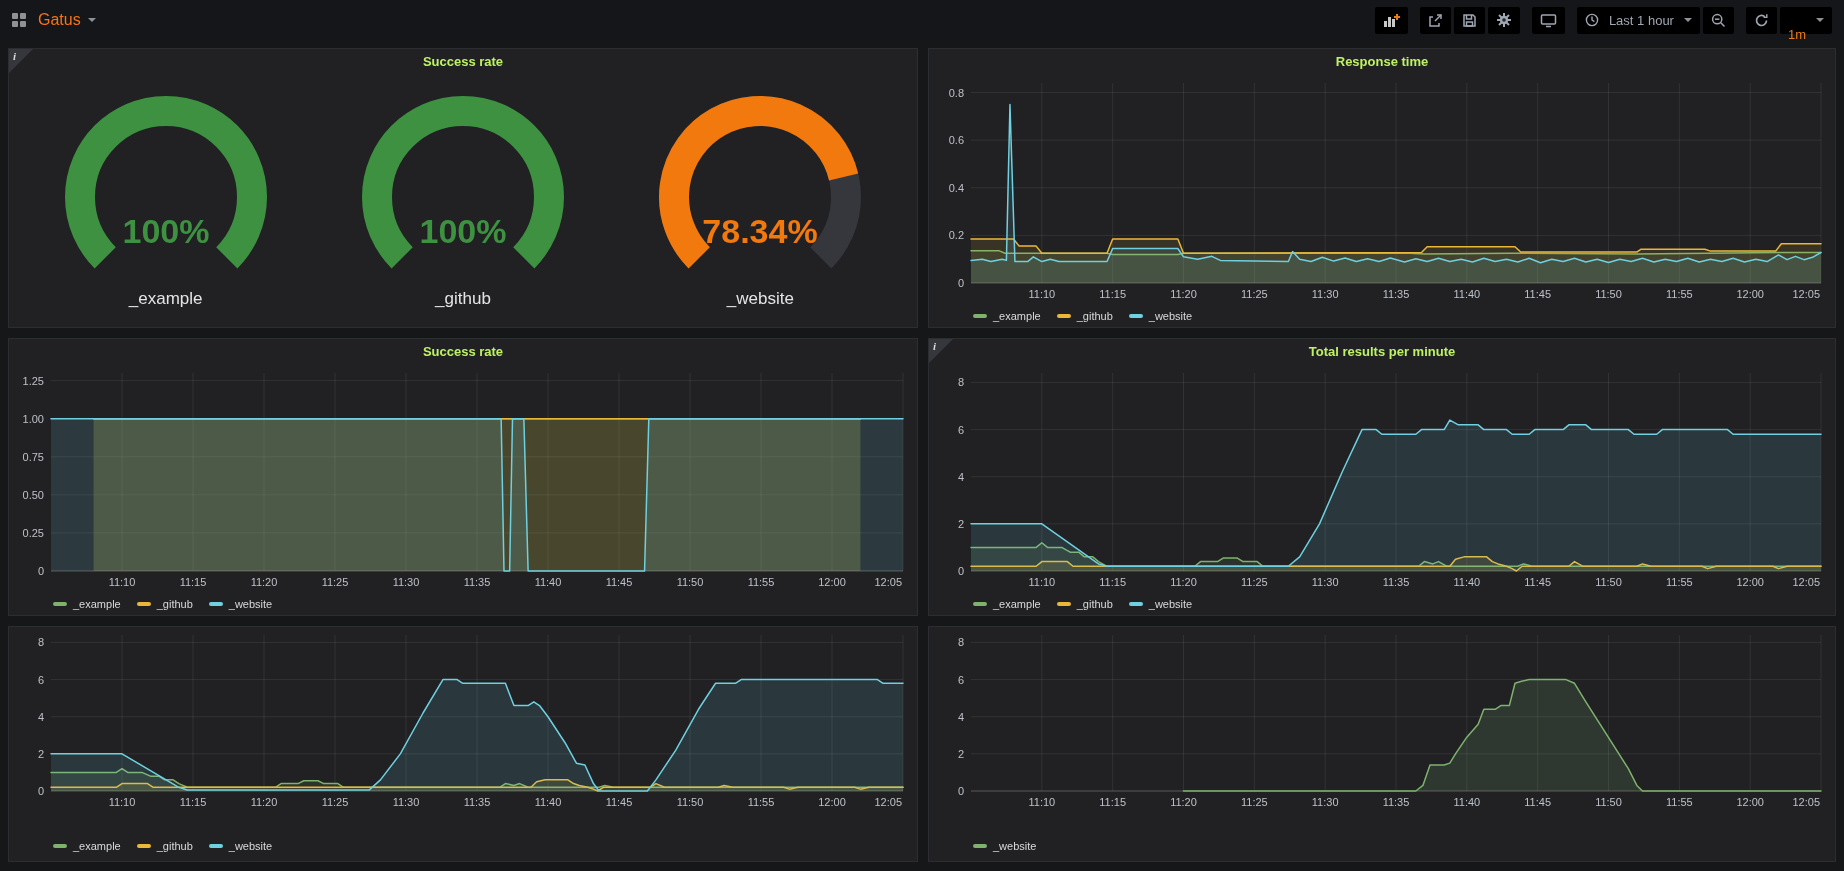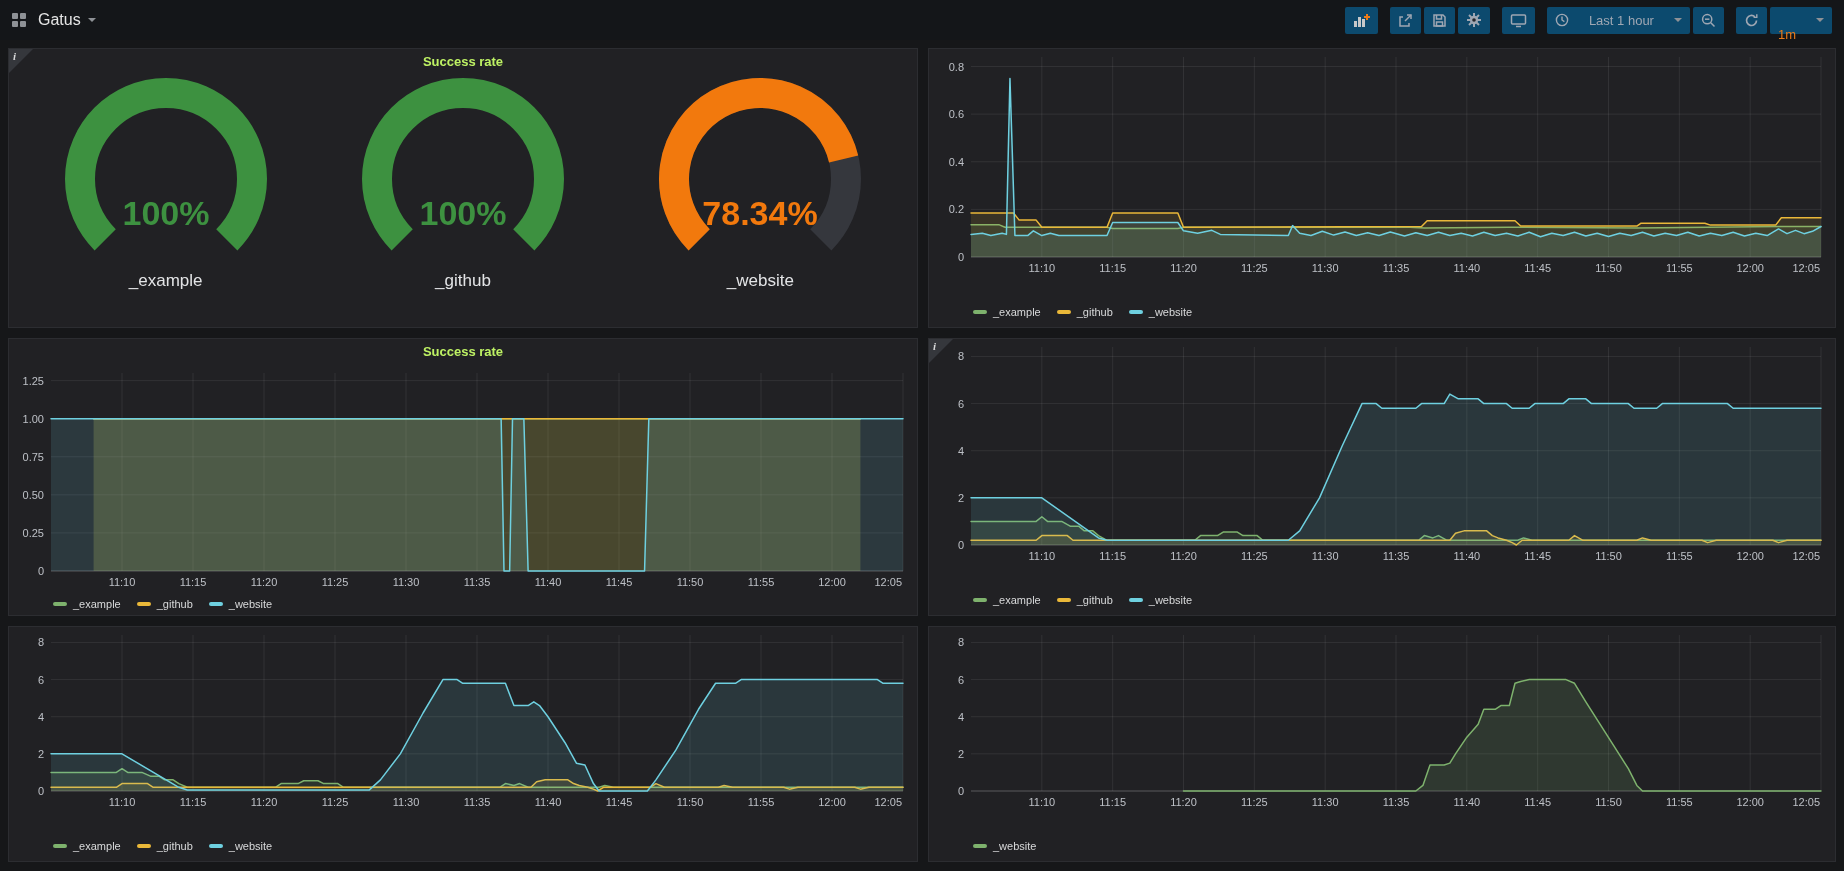--- a/index.html
+++ b/index.html
@@ -8,44 +8,44 @@
     width:1844px; height:871px; overflow:hidden;
     background:#161719; font-family:"Liberation Sans",sans-serif;
     -webkit-font-smoothing:antialiased;
   }
   
   .navbar { height:40px; display:flex; align-items:center; justify-content:space-between;
             padding:0 12px; background:#141619; }
   .nav-left { display:flex; align-items:center; gap:12px; }
   .apps-grid { display:grid; grid-template-columns:6px 6px; grid-template-rows:6px 6px; gap:2px; cursor:pointer; }
   .apps-grid i { background:#8e9196; border-radius:1px; }
-  .nav-title { color:#e5e5e5; font-size:16px; cursor:pointer; display:flex; align-items:center; gap:7px; }
+  .nav-title { color:#f97316; font-size:16px; cursor:pointer; display:flex; align-items:center; gap:7px; }
   .caret { width:0; height:0; border-left:4px solid transparent; border-right:4px solid transparent;
            border-top:4px solid #8e9196; display:inline-block; }
   .nav-right { display:flex; align-items:center; gap:12px; }
   .btn-group { display:flex; gap:3px; }
-  .nav-btn { height:27px; min-width:31px; padding:0 8px; background:#0c4a6e; border-radius:2px;
-             display:flex; align-items:center; justify-content:space-between; gap:20px;
+  .nav-btn { height:27px; min-width:31px; padding:0 8px; background:#000000; border-radius:2px;
+             display:flex; align-items:center; justify-content:space-between; gap:10px;
              color:#9fa7b3; font-size:13px; cursor:pointer; }
   .nav-btn svg { display:block; }
   .accent { color:#eb7b18;margin-top:28px; }
   
   .dashboard { position:absolute; top:40px; left:0; width:1844px; padding:8px;
                display:grid; grid-template-columns:910px 908px;
                grid-template-rows:280px 278px 236px; gap:10px; }
   .panel { background:#212124; border:1px solid #2c2d31; position:relative;
            display:flex; flex-direction:column; overflow:hidden; }
   .panel-title { height:26px; line-height:26px; flex:0 0 26px; text-align:center; margin:0;
                  color:#bef264; font-size:13px; font-weight:700; cursor:pointer; }
   .corner-info { position:absolute; top:0; left:0; width:0; height:0; z-index:2;
                  border-top:24px solid #35373c; border-right:24px solid transparent; cursor:pointer; }
   .corner-info span { position:absolute; top:-23px; left:4px; color:#d8d9da;
                       font:italic bold 11px "Liberation Serif",serif; }
   
-  .gauge-row { flex:1; display:flex; justify-content:space-around; padding:0 8px; }
+  .gauge-row { flex:1; display:flex; align-items:center; justify-content:space-around; padding:0 8px; }
   .gauge-cell { display:flex; flex-direction:column; align-items:center; }
   .gauge-label { color:#e3e4e6; font-size:17px; margin-top:0; }
   
   .chart-host { flex:1 1 auto; position:relative; }
   .legend { flex:0 0 24px; display:flex; align-items:center; gap:16px; padding:0 10px 6px 44px; }
   .legend-item { display:flex; align-items:center; gap:6px; color:#d8d9da; font-size:11px; cursor:pointer; }
   .legend-dash { width:14px; height:4px; border-radius:2px; }
 </style>
 </head>
 <body>
@@ -169,20 +169,21 @@
             <path d="M61.1888168179569 164.81118318204307 A 86 86 0 1 1 182.8111831820431 164.81118318204307" fill="none" stroke="#35373d" stroke-width="30"></path>
             <path d="M61.1888168179569 164.81118318204307 A 86 86 0 1 1 205.6301161834916 83.94997089439278" fill="none" stroke="#F2790D" stroke-width="30"></path>
             <text x="122" y="150" text-anchor="middle" fill="#F2790D" font-size="34" font-weight="bold" font-family="&quot;Liberation Sans&quot;,sans-serif">78.34%</text>
           </svg>
           <div class="gauge-label">_website</div>
         </div>
       </div>
   </section>
 
   <section class="panel">
+    <h2 class="panel-title">Response time</h2>
     <div class="chart-host"><svg width="906" height="228">
           <line x1="42" x2="892" y1="208" y2="208" stroke="rgba(255,255,255,0.26)" stroke-width="1"></line>
           <text x="35" y="212" text-anchor="end" fill="#bdc0c6" font-size="11" font-family="&quot;Liberation Sans&quot;,sans-serif">0</text>
           <line x1="42" x2="892" y1="160.38095238095238" y2="160.38095238095238" stroke="rgba(255,255,255,0.08)" stroke-width="1"></line>
           <text x="35" y="164.38095238095238" text-anchor="end" fill="#bdc0c6" font-size="11" font-family="&quot;Liberation Sans&quot;,sans-serif">0.2</text>
           <line x1="42" x2="892" y1="112.76190476190476" y2="112.76190476190476" stroke="rgba(255,255,255,0.08)" stroke-width="1"></line>
           <text x="35" y="116.76190476190476" text-anchor="end" fill="#bdc0c6" font-size="11" font-family="&quot;Liberation Sans&quot;,sans-serif">0.4</text>
           <line x1="42" x2="892" y1="65.14285714285714" y2="65.14285714285714" stroke="rgba(255,255,255,0.08)" stroke-width="1"></line>
           <text x="35" y="69.14285714285714" text-anchor="end" fill="#bdc0c6" font-size="11" font-family="&quot;Liberation Sans&quot;,sans-serif">0.6</text>
           <line x1="42" x2="892" y1="17.52380952380952" y2="17.52380952380952" stroke="rgba(255,255,255,0.08)" stroke-width="1"></line>
@@ -293,20 +294,21 @@
           <span class="legend-dash" style="background: rgb(110, 208, 224);"></span>
           <span>_website</span>
         </span>
       </div>
   </section>
 
   <section class="panel">
     <div class="corner-info">
         <span>i</span>
       </div>
+    <h2 class="panel-title">Total results per minute</h2>
     <div class="chart-host"><svg width="906" height="226">
           <line x1="42" x2="892" y1="206" y2="206" stroke="rgba(255,255,255,0.26)" stroke-width="1"></line>
           <text x="35" y="210" text-anchor="end" fill="#bdc0c6" font-size="11" font-family="&quot;Liberation Sans&quot;,sans-serif">0</text>
           <line x1="42" x2="892" y1="158.85714285714286" y2="158.85714285714286" stroke="rgba(255,255,255,0.08)" stroke-width="1"></line>
           <text x="35" y="162.85714285714286" text-anchor="end" fill="#bdc0c6" font-size="11" font-family="&quot;Liberation Sans&quot;,sans-serif">2</text>
           <line x1="42" x2="892" y1="111.71428571428572" y2="111.71428571428572" stroke="rgba(255,255,255,0.08)" stroke-width="1"></line>
           <text x="35" y="115.71428571428572" text-anchor="end" fill="#bdc0c6" font-size="11" font-family="&quot;Liberation Sans&quot;,sans-serif">4</text>
           <line x1="42" x2="892" y1="64.57142857142858" y2="64.57142857142858" stroke="rgba(255,255,255,0.08)" stroke-width="1"></line>
           <text x="35" y="68.57142857142858" text-anchor="end" fill="#bdc0c6" font-size="11" font-family="&quot;Liberation Sans&quot;,sans-serif">6</text>
           <line x1="42" x2="892" y1="17.428571428571445" y2="17.428571428571445" stroke="rgba(255,255,255,0.08)" stroke-width="1"></line>

